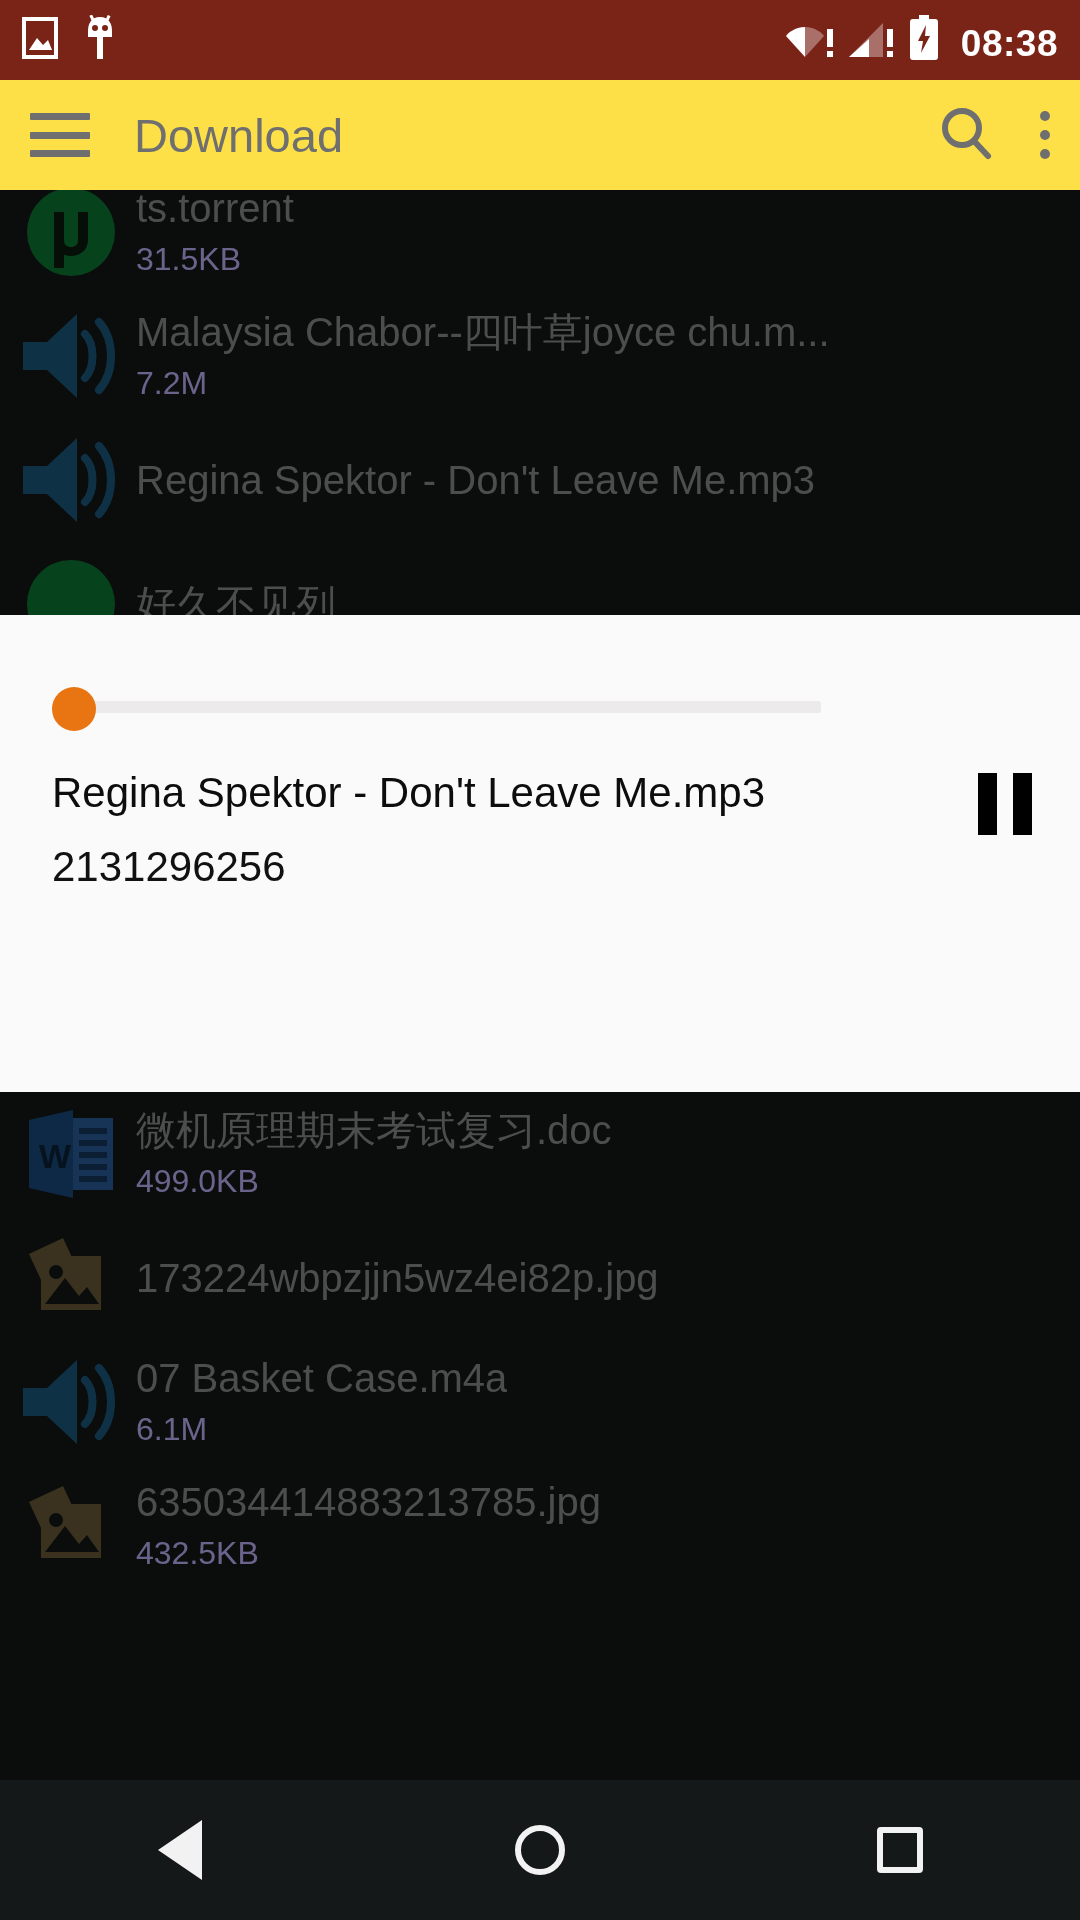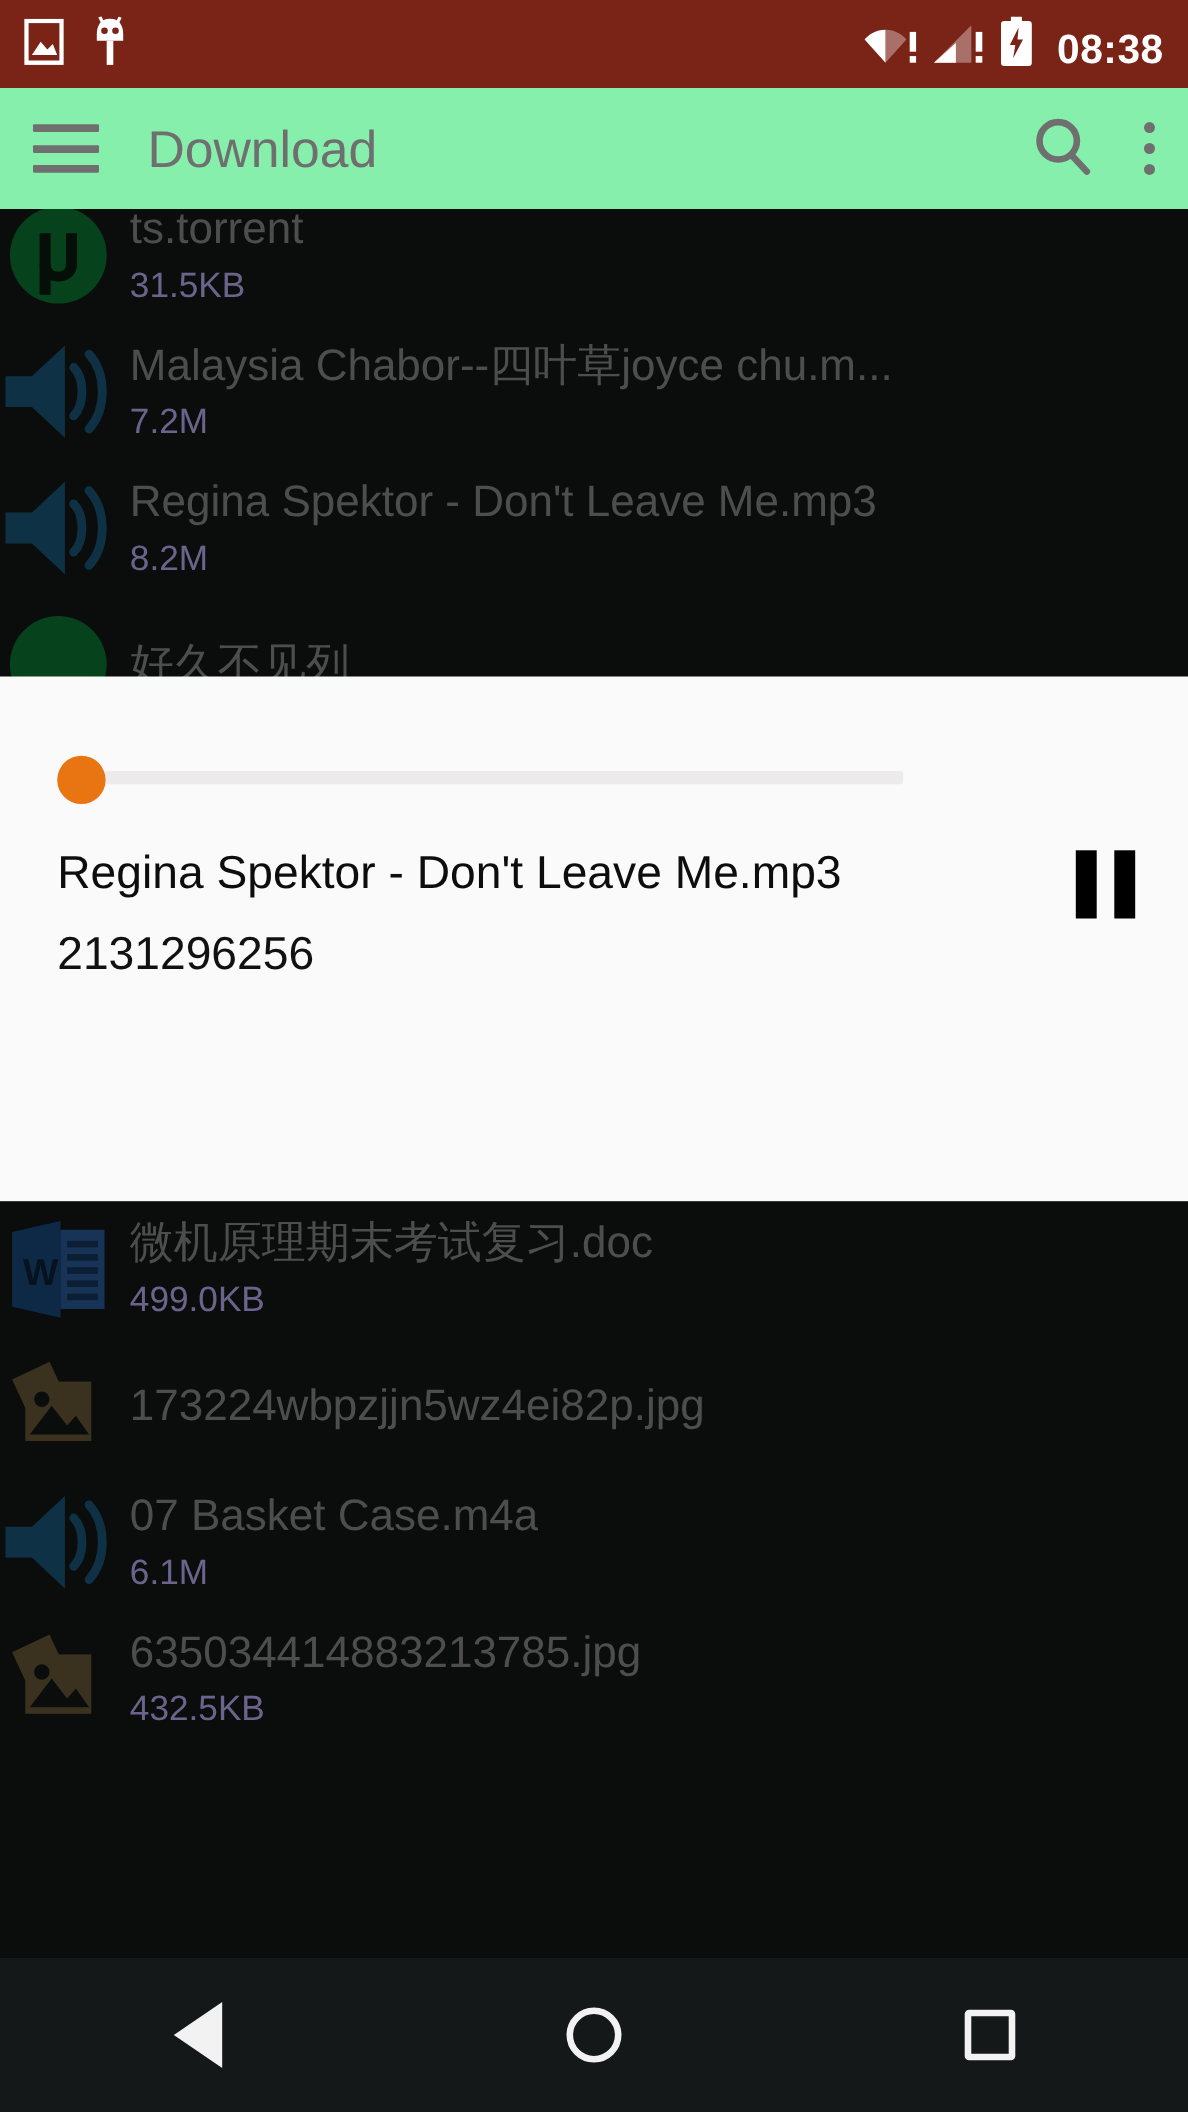--- a/index.html
+++ b/index.html
@@ -21,21 +21,21 @@
   .sb-left{display:flex;align-items:center;gap:26px;}
   .sb-right{margin-left:auto;display:flex;align-items:flex-end;gap:14px;}
   .sb-time{
     color:#ffffff;font-size:37px;font-weight:bold;letter-spacing:0.5px;
     margin-left:8px;
   }
 
   
   .toolbar{
     position:absolute;top:80px;left:0;width:1080px;height:110px;
-    background:#86efac;
+    background:#fde047;
     display:flex;align-items:center;
     box-sizing:border-box;padding:0 30px;
     z-index:40;
   }
   .hamburger{
     width:60px;height:44px;display:flex;flex-direction:column;
     justify-content:space-between;cursor:pointer;
   }
   .hamburger span{display:block;height:7px;background:#6f6f6f;border-radius:1px;}
   .toolbar-title{
@@ -45,21 +45,21 @@
   .dots{display:flex;flex-direction:column;gap:9px;align-items:center;cursor:pointer;}
   .dots i{display:block;width:10px;height:10px;border-radius:50%;background:#6f6f6f;}
 
   
   .filelist{
     position:absolute;top:190px;left:0;width:1080px;height:1730px;
     z-index:5;
   }
   .frow{
     display:flex;align-items:center;height:124px;box-sizing:border-box;
-    padding-left:0;
+    padding-left:18px;
   }
   .ficon{width:106px;min-width:106px;height:96px;display:flex;align-items:center;justify-content:center;}
   .ftext{display:flex;flex-direction:column;justify-content:center;padding-left:12px;overflow:hidden;}
   .fname{
     color:#8d8d8d;font-size:40px;line-height:50px;white-space:nowrap;
     overflow:hidden;
   }
   .fsize{color:#c4b5fd;font-size:32px;line-height:44px;margin-top:4px;}
 
   
@@ -239,21 +239,20 @@
   <div class="frow">
     <div class="ficon">
       <svg width="100" height="92" viewBox="0 0 100 92">
         <path d="M2 32 L26 32 L56 4 L56 88 L26 60 L2 60 Z" fill="#1d5a80"></path>
         <path d="M64 24 C74 34 74 58 64 68" fill="none" stroke="#1d5a80" stroke-width="8" stroke-linecap="round"></path>
         <path d="M78 12 C94 30 94 62 78 80" fill="none" stroke="#1d5a80" stroke-width="8" stroke-linecap="round"></path>
       </svg>
     </div>
     <div class="ftext">
       <div class="fname">Regina Spektor - Don't Leave Me.mp3</div>
-      <div class="fsize">8.2M</div>
     </div>
   </div>
 
   <div class="frow">
     <div class="ficon">
       <svg width="96" height="96" viewBox="0 0 96 96">
         <circle cx="48" cy="48" r="44" fill="#0c7a33"></circle>
       </svg>
     </div>
     <div class="ftext">

